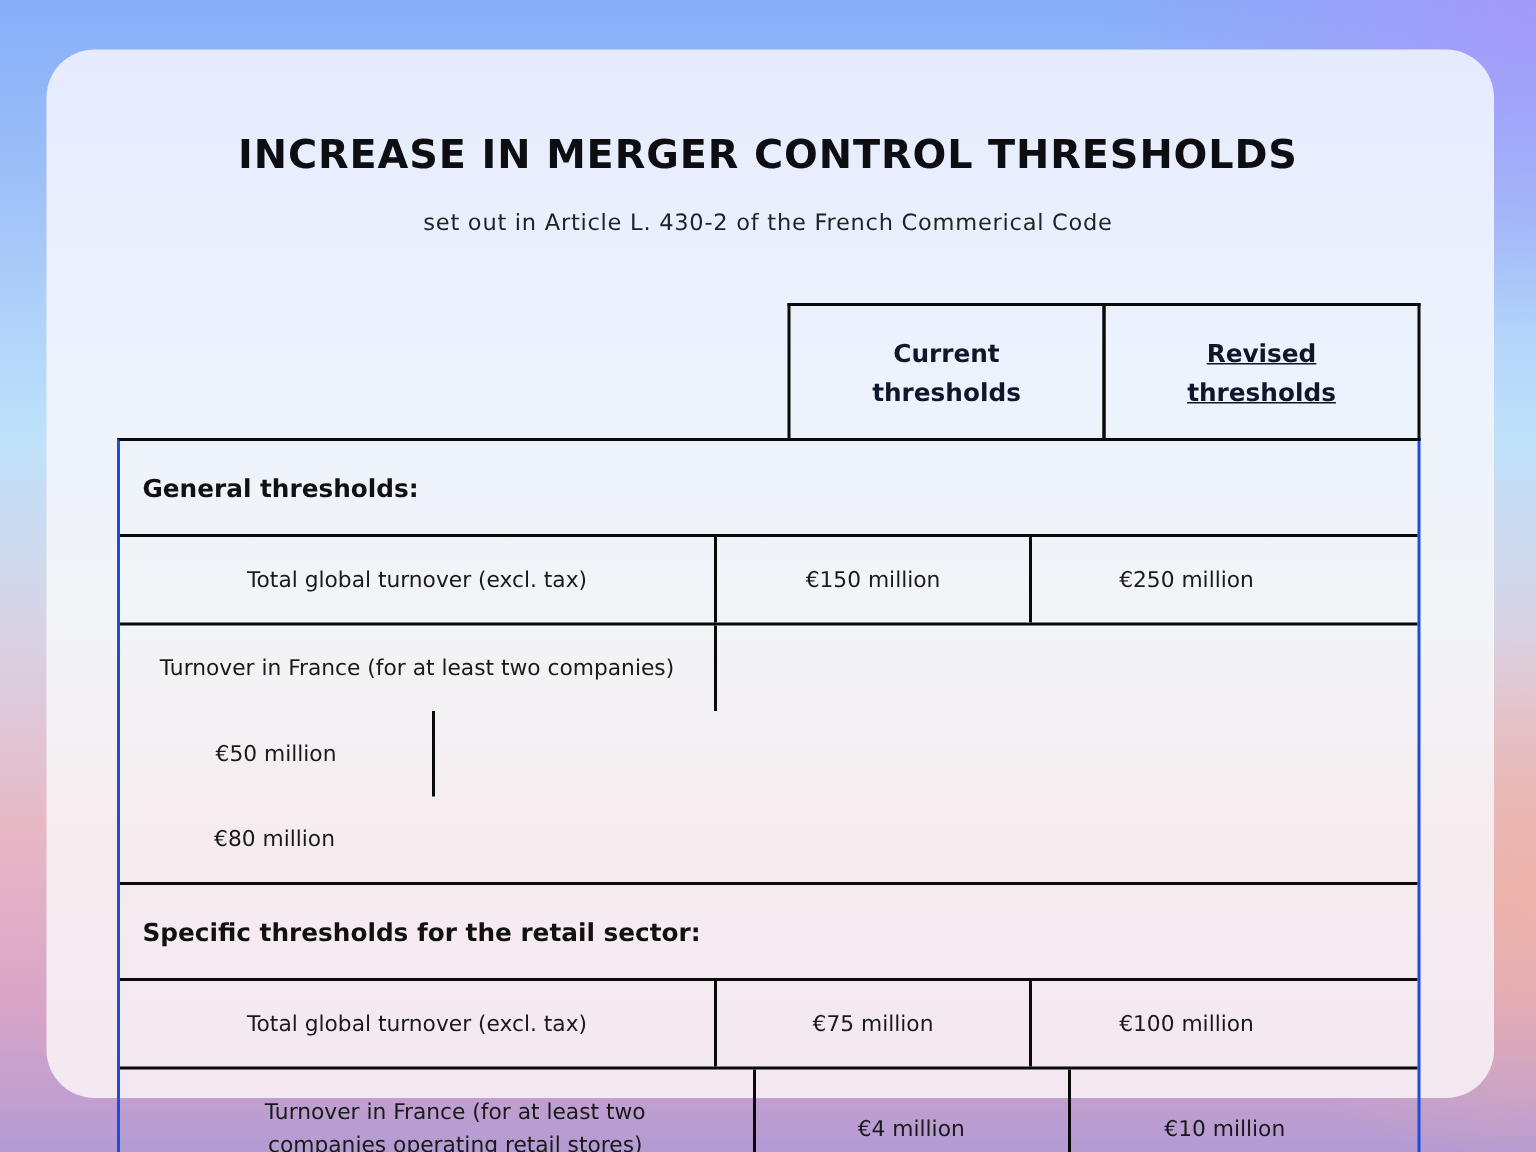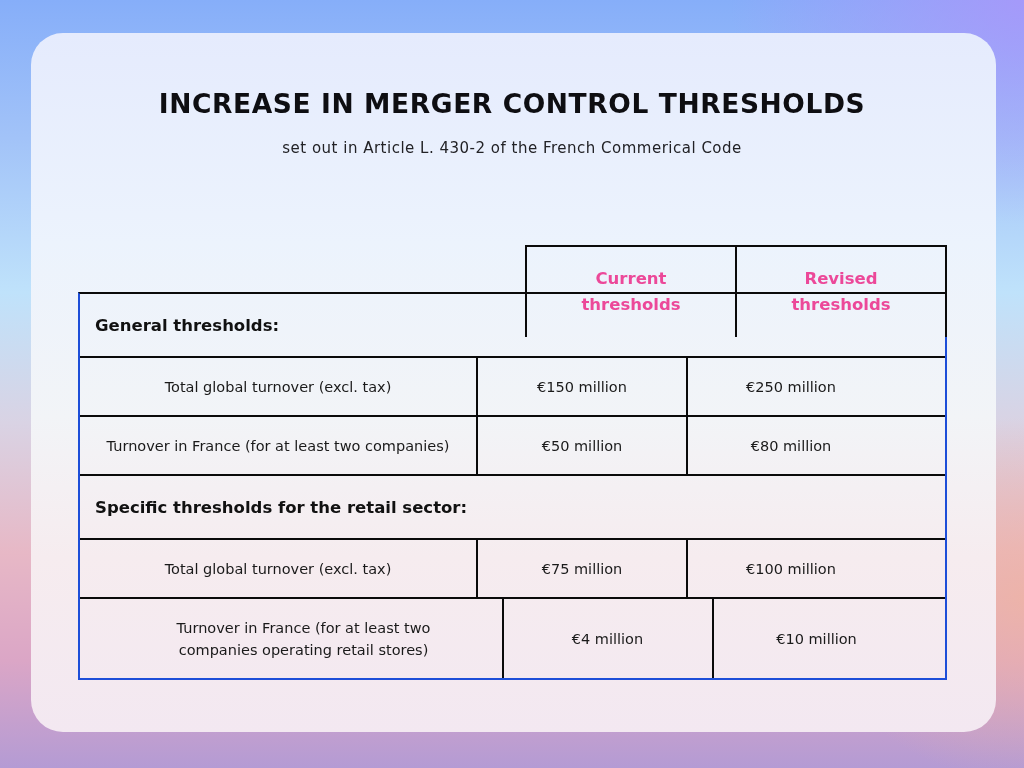--- a/index.html
+++ b/index.html
@@ -72,25 +72,24 @@
       position: absolute;
       top: 0;
       height: 92px;
       border: 2px solid #0a0a0a;
       border-bottom: none;
       display: flex; align-items: center; justify-content: center;
       text-align: center;
       font-weight: bold;
       font-size: 16.5px;
       line-height: 26px;
-      color: #ec4899;
-      margin-top: 43px;
+      color: #0f172a;
     }
     .hdr-cell.c1 { left: 447px; width: 212px; }
-    .hdr-cell.c2 { left: 657px; width: 212px; }
+    .hdr-cell.c2 { left: 657px; width: 212px; text-decoration: underline; }
     .body {
       border: 2px solid #1d4ed8;
       border-top: 2px solid #0a0a0a;
     }
     .section {
       height: 64px;
       display: flex; align-items: center;
       padding-left: 15px;
       font-weight: bold;
       font-size: 16.5px;
@@ -142,21 +141,21 @@
 
   <div class="body">
     <div class="section">General thresholds:</div>
 
     <div class="row">
       <div class="cell label h57">Total global turnover (excl. tax)</div>
       <div class="cell cur h57">€150 million</div>
       <div class="cell rev h57">€250 million</div>
     </div>
 
-    <div class="row" style="border-bottom:2px solid #0a0a0a;">
+    <div class="row" style="border-bottom:2px solid #0a0a0a;flex-direction:column;">
       <div class="cell label h57">Turnover in France (for at least two companies)</div>
       <div class="cell cur h57">€50 million</div>
       <div class="cell rev h57">€80 million</div>
     </div>
 
     <div class="section">Specific thresholds for the retail sector:</div>
 
     <div class="row" style="border-bottom:2px solid #0a0a0a;">
       <div class="cell label h57">Total global turnover (excl. tax)</div>
       <div class="cell cur h57">€75 million</div>

